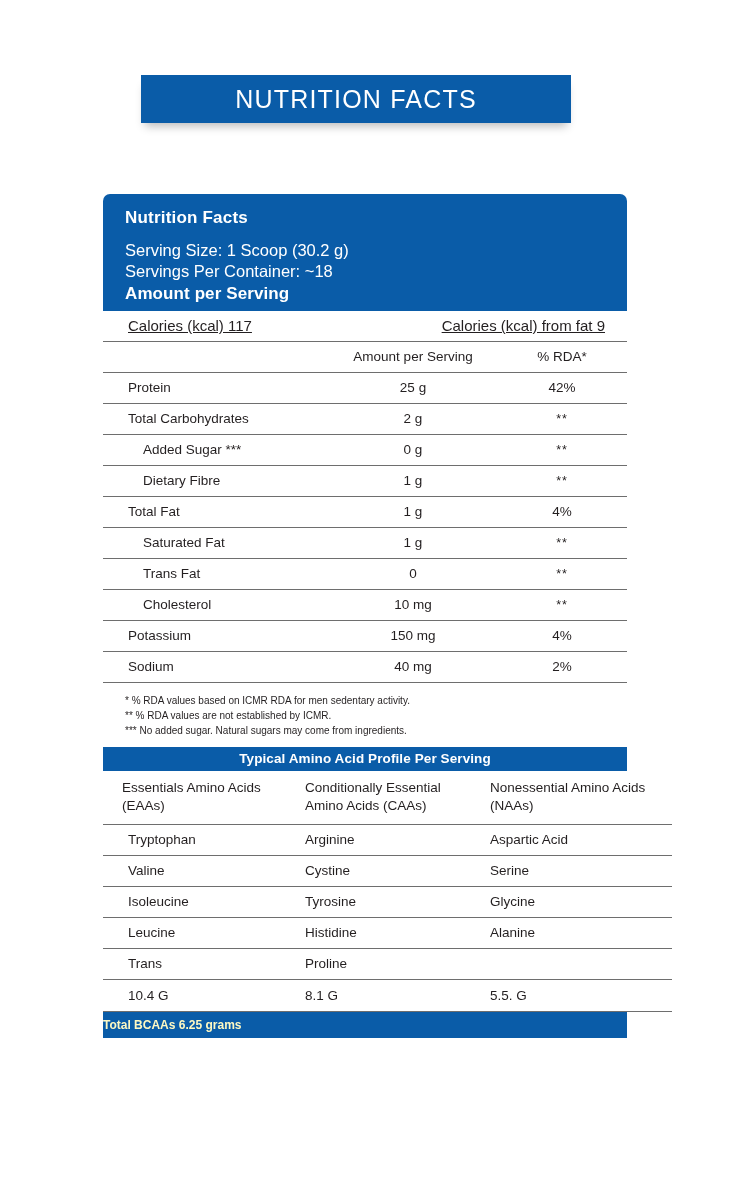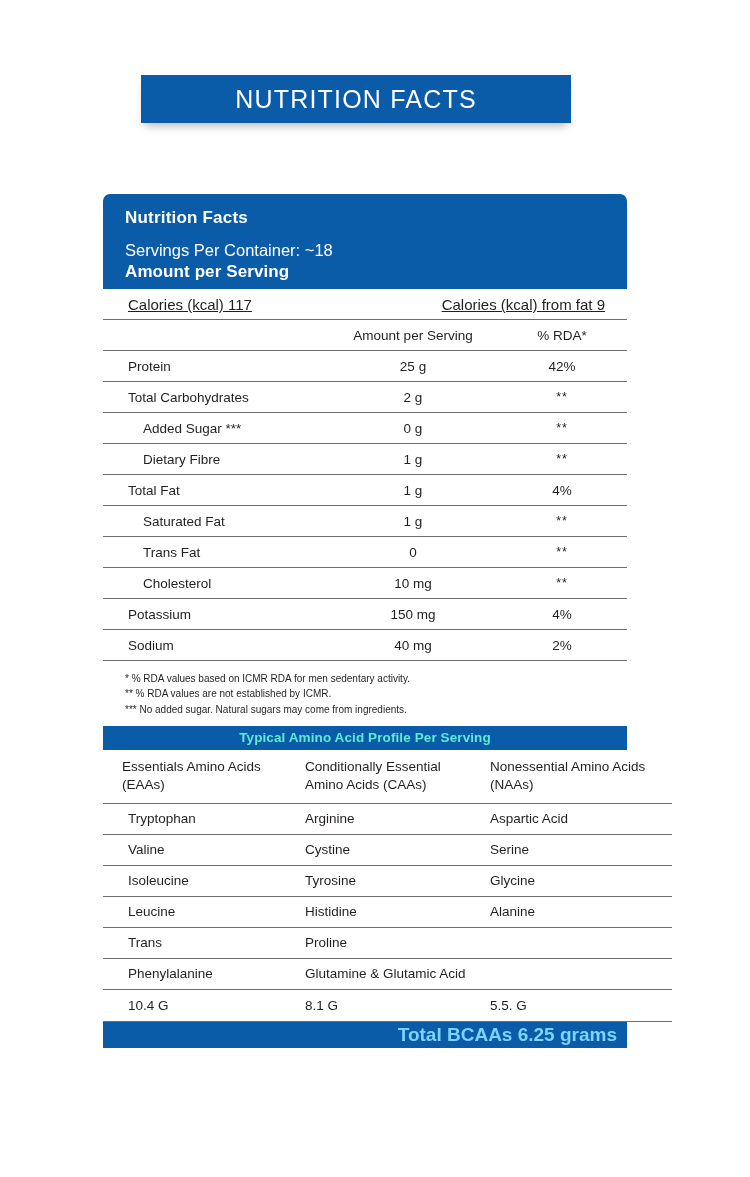--- a/index.html
+++ b/index.html
@@ -127,21 +127,21 @@
   
   .notes {
     padding: 10px 0 9px 22px;
     font-size: 10px;
     line-height: 1.52;
   }
 
   
   .aa-bar {
     background: #0a5ca8;
-    color: #5eead4;
+    color: #ffffff;
     font-size: 13.5px;
     font-weight: bold;
     text-align: center;
     height: 24px;
     line-height: 24px;
     letter-spacing: .1px;
   }
   .aatable {
     width: 100%;
     border-collapse: collapse;
@@ -166,43 +166,44 @@
     vertical-align: middle;
   }
   .aa-indent { padding-left: 25px !important; }
   .aa-total td { height: 31px; vertical-align: middle; margin-top: 36px; }
   .aa-total td.a1 { padding-left: 25px; }
   .aa-total td.a2 { padding-left: 1px; }
   .aa-total td.a3 { padding-left: 1px; }
 
   .bcaa-bar {
     background: #0a5ca8;
-    color: #7dd3fc;
-    font-size: 19px;
+    color: #fef9c3;
+    font-size: 12px;
     font-weight: bold;
     height: 26px;
     line-height: 26px;
-    text-align: right;
+    text-align: left;
     padding-right: 10px;
     box-sizing: border-box;
   }
 </style>
 </head>
 <body>
 
 <div class="banner-wrap">
   <div class="banner">
     <span class="banner-title">NUTRITION FACTS</span>
   </div>
 </div>
 
 <div class="card">
 
   <div class="nf-head">
     <div class="nf-title">Nutrition Facts</div>
+    <div class="nf-line">Serving Size: 1 Scoop (30.2 g)</div>
     <div class="nf-line">Servings Per Container: ~18</div>
     <div class="nf-amount">Amount per Serving</div>
   </div>
 
   <div class="cal-row">
     <span>Calories (kcal) 117</span>
     <span>Calories (kcal) from fat 9</span>
   </div>
   <div class="rule"></div>
 
@@ -301,24 +302,20 @@
       <tr class="aa-row">
         <td class="a1 aa-indent">Leucine</td>
         <td class="a2">Histidine</td>
         <td class="a3">Alanine</td>
       </tr>
       <tr class="aa-row">
         <td class="a1 aa-indent">Trans</td>
         <td class="a2">Proline</td>
         <td class="a3"></td>
       </tr>
-      <tr class="aa-row">
-        <td class="a1 aa-indent">Phenylalanine</td>
-        <td class="a2" colspan="2">Glutamine &amp; Glutamic Acid</td>
-      </tr>
 
       <tr class="aa-total">
         <td class="a1">10.4 G</td>
         <td class="a2">8.1 G</td>
         <td class="a3">5.5. G</td>
       </tr>
     </tbody>
   </table>
 
   <div class="bcaa-bar">Total BCAAs 6.25 grams</div>

